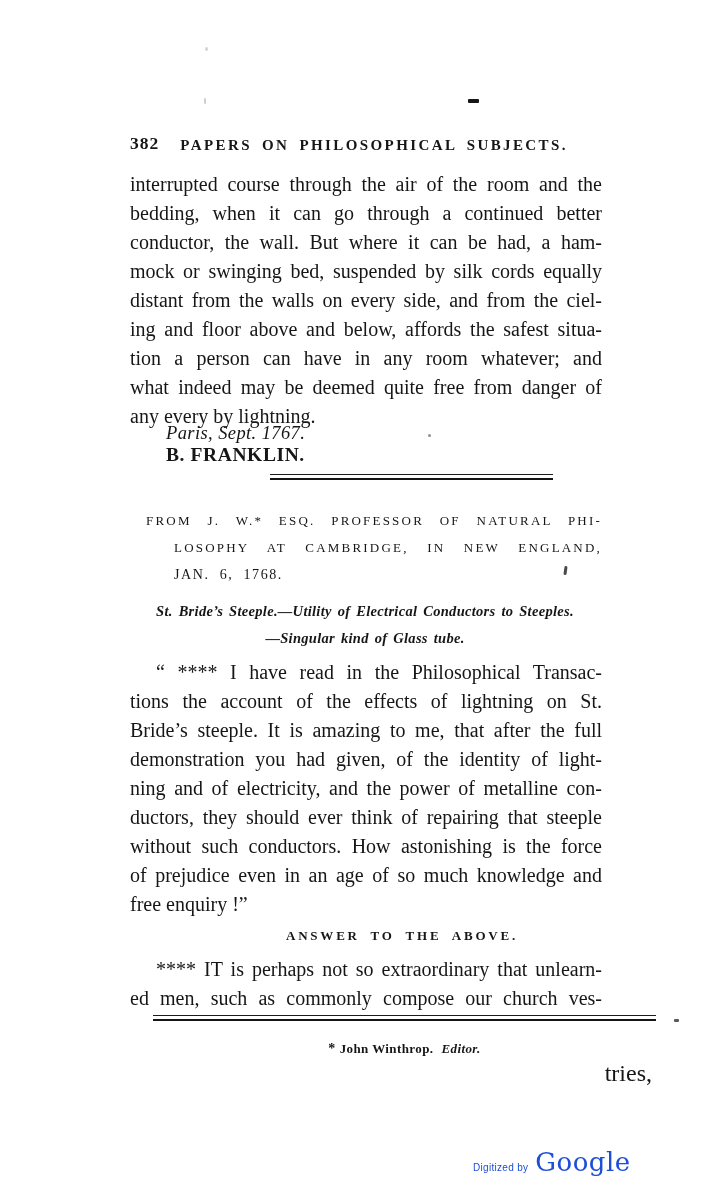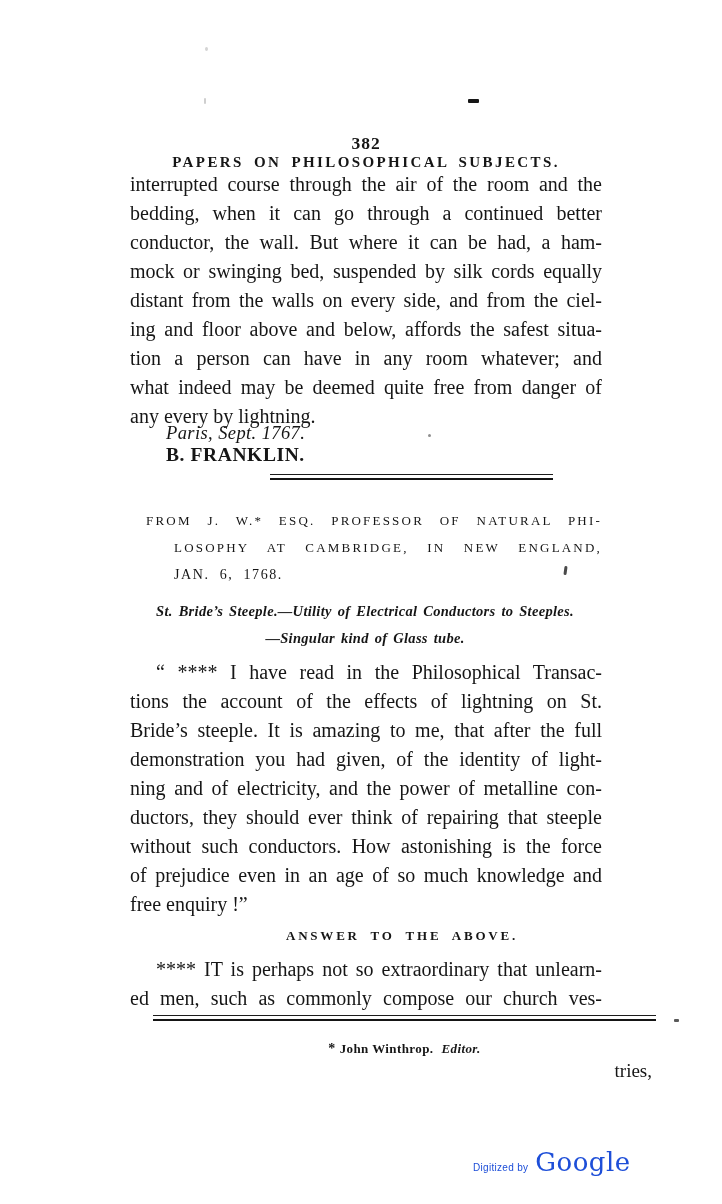--- a/index.html
+++ b/index.html
@@ -14,23 +14,22 @@
     background: #ffffff;
     overflow: hidden;
     font-family: "Liberation Serif", "DejaVu Serif", serif;
     color: #161616;
   }
 
   
   .running-head {
     position: absolute;
     left: 130px; top: 133px; width: 472px;
-    display: flex; align-items: center; 
+    display: flex; align-items: flex-end; gap: 21px;
     font-weight: 700;
-    flex-direction: column;
   }
   .pageno { font-size: 17.5px; letter-spacing: 1px; }
   .runtitle { font-size: 15px; letter-spacing: 2.4px; word-spacing: 4px; }
 
   
   .para { position: absolute; left: 130px; width: 472px; }
   .para .tline {
     font-size: 20px;
     font-weight: 500;
     line-height: 29px;
@@ -104,21 +103,21 @@
     text-align: center;
     font-size: 13px; font-weight: 600; letter-spacing: 0.4px;
   }
   .fn-marker { font-size: 14px; padding-right: 4px; }
   .fn-attr { font-style: italic; padding-left: 8px; font-weight: 600; }
 
   
   .catchword {
     position: absolute; left: 130px; top: 1060px; width: 522px;
     text-align: right;
-    font-size: 19px; font-weight: 500;
+    font-size: 24px; font-weight: 500;
   }
 
   
   .watermark {
     position: absolute; left: 473px; top: 1147px;
     display: flex; align-items: baseline; gap: 7px;
     color: #1d4ed8;
   }
   .wm-prefix { font-family: "Liberation Sans", sans-serif; font-size: 10px; letter-spacing: 0.3px; }
   .wm-logo { font-family: "DejaVu Serif", serif; font-size: 26px; letter-spacing: 0.5px; }

